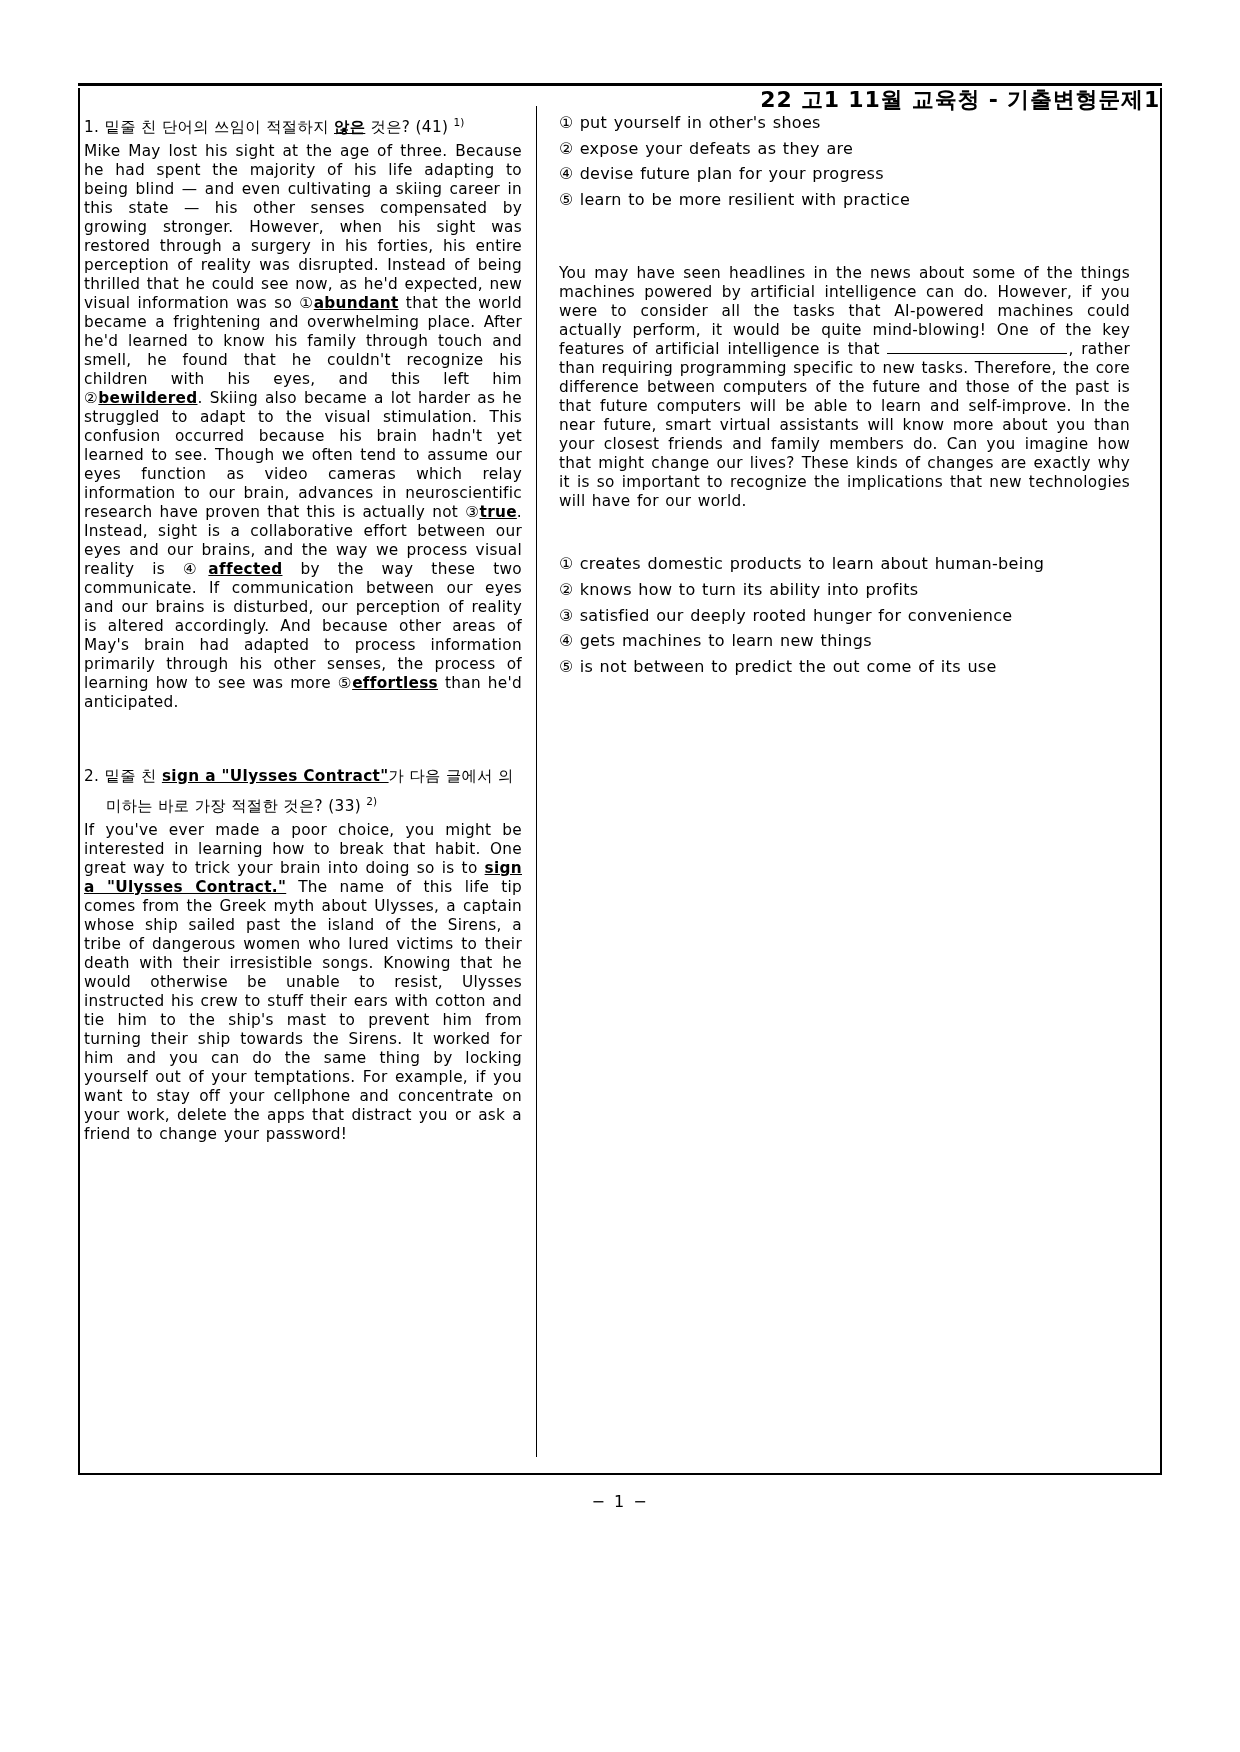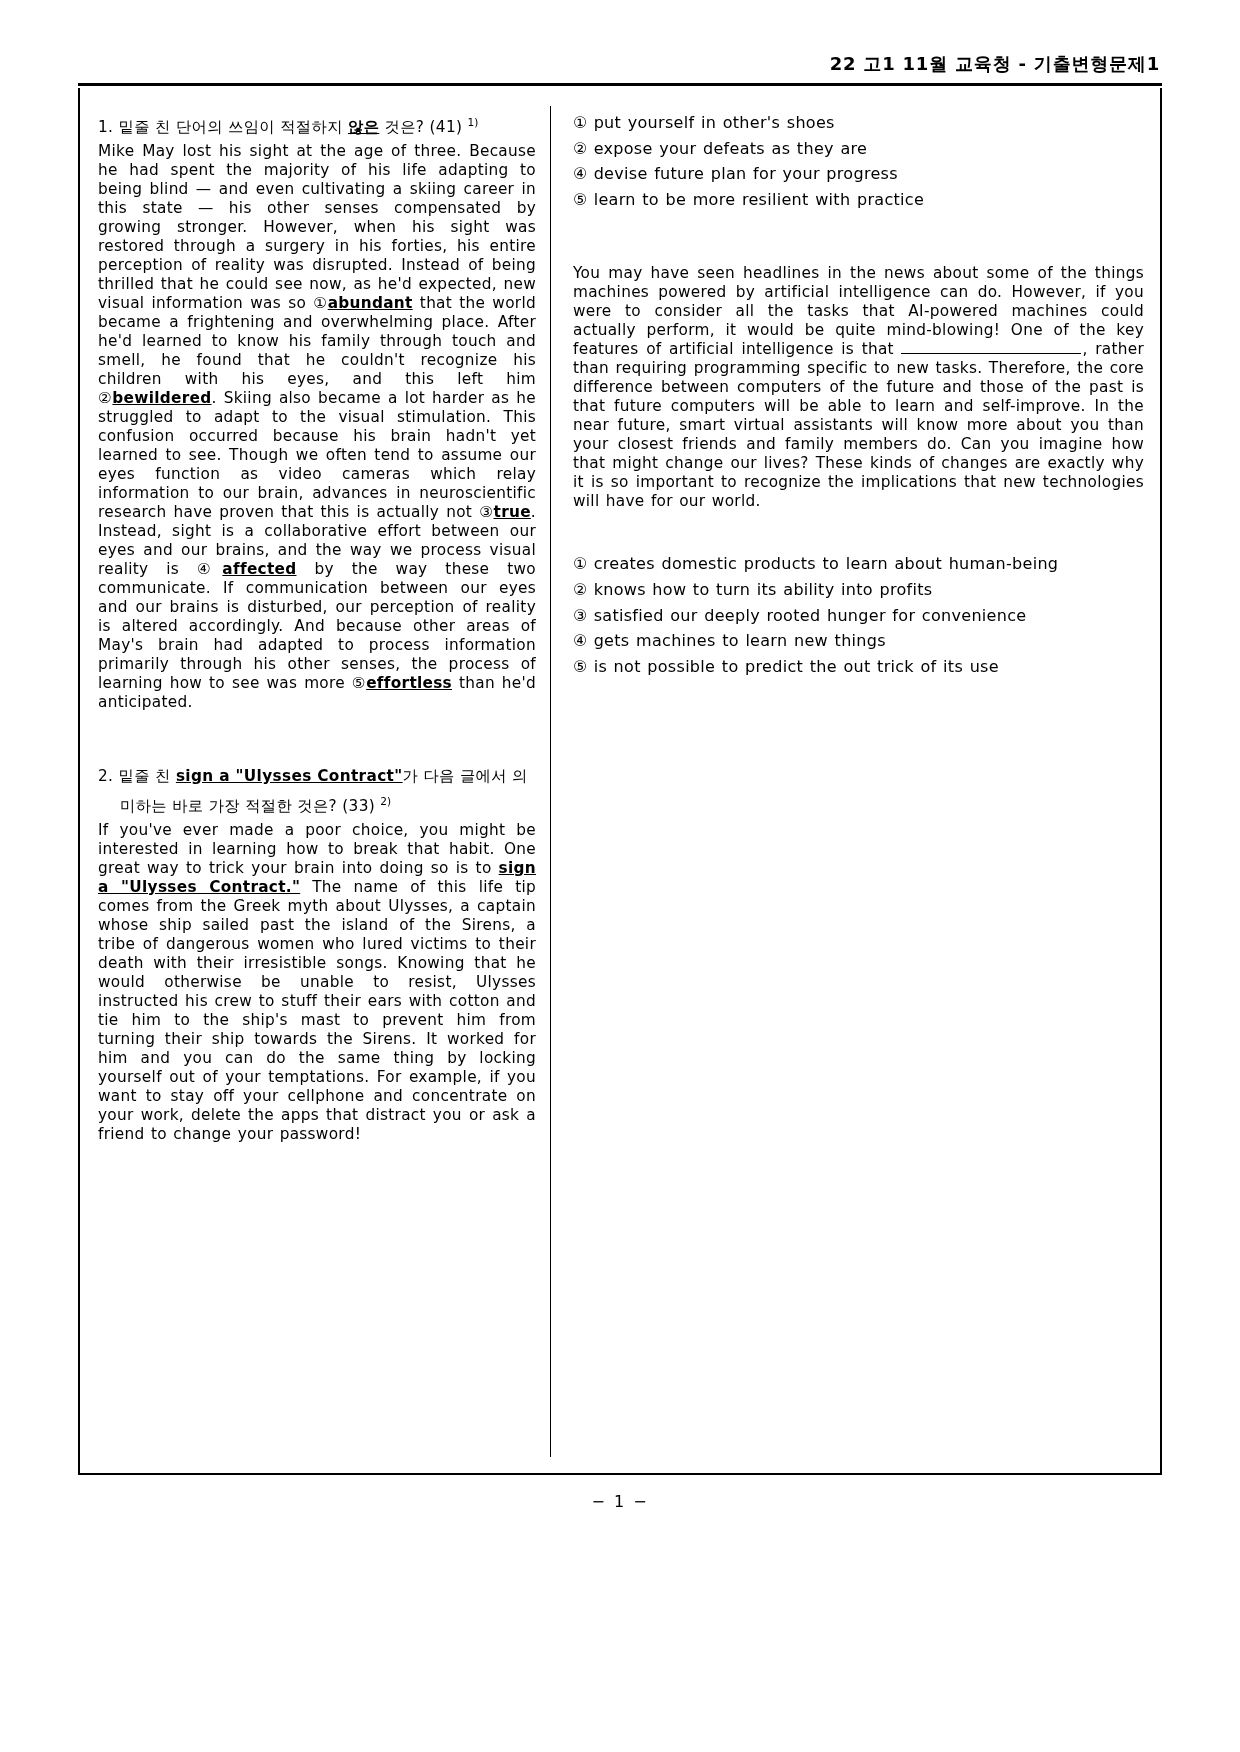--- a/index.html
+++ b/index.html
@@ -23,26 +23,27 @@
     position: relative;
   }
   .header-bar {
     position: absolute;
     top: 52px;
     left: 78px;
     right: 78px;
     text-align: right;
   }
   .header-title {
-    font-size: 18px;
+    font-size: 22px;
     font-weight: bold;
     letter-spacing: 0.8px;
     color: #000;
     display: inline-block;
     padding-right: 2px;
+    margin-top: 33px;
   }
   .header-rule {
     position: absolute;
     top: 83px;
     left: 78px;
     right: 78px;
     height: 3px;
     background: #000;
   }
   .frame {
@@ -51,21 +52,21 @@
     left: 78px;
     width: 1084px;
     height: 1387px;
     border: 2px solid #000;
     border-top: none;
     box-sizing: border-box;
   }
   .columns {
     position: absolute;
     top: 96px;
-    left: 78px;
+    left: 64px;
     width: 1084px;
     height: 1375px;
     display: flex;
     box-sizing: border-box;
   }
   .col {
     box-sizing: border-box;
     position: relative;
   }
   .col-left {
@@ -208,21 +209,21 @@
         </div>
       </div>
 
       <div class="spacer-md"></div>
 
       <ul class="options" id="q3-options">
           <li><span class="opt-mark">①</span><span>creates domestic products to learn about human-being</span></li>
           <li><span class="opt-mark">②</span><span>knows how to turn its ability into profits</span></li>
           <li><span class="opt-mark">③</span><span>satisfied our deeply rooted hunger for convenience</span></li>
           <li><span class="opt-mark">④</span><span>gets machines to learn new things</span></li>
-          <li><span class="opt-mark">⑤</span><span>is not possible to predict the out trick of its use</span></li>
+          <li><span class="opt-mark">⑤</span><span>is not between to predict the out come of its use</span></li>
         </ul>
 
     </div>
 
   </div>
 
   <div class="footer">
     <span>− 1 −</span>
   </div>
 

